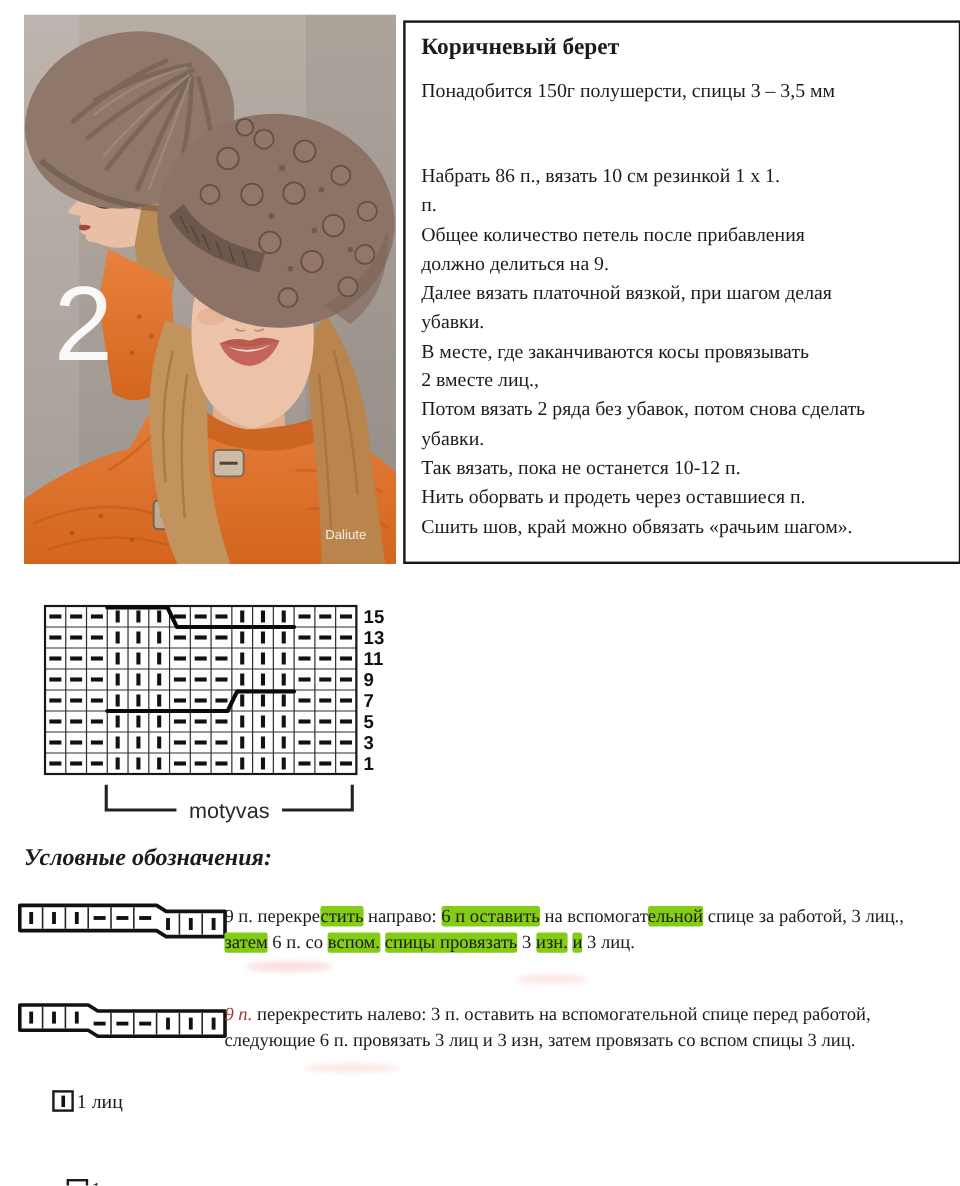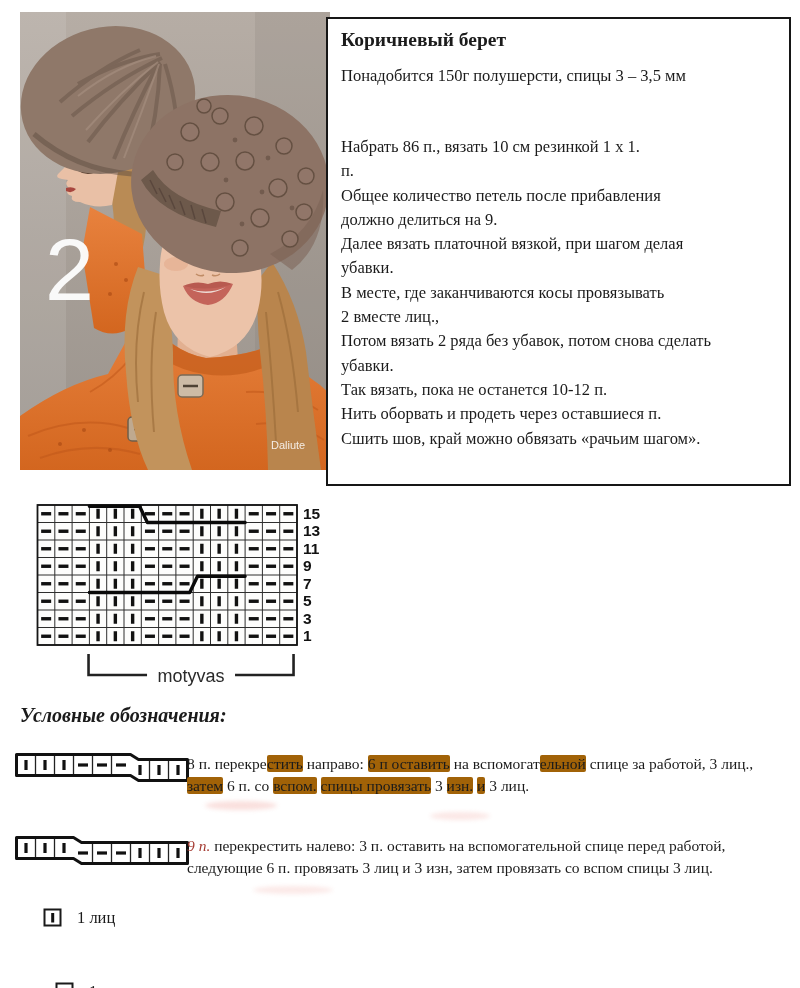--- a/index.html
+++ b/index.html
@@ -5,40 +5,40 @@
   html,body{margin:0;padding:0;}
   body{
     width:800px;height:988px;position:relative;overflow:hidden;
     background:#ffffff;color:#1b1b1b;
     font-family:"Liberation Serif", serif;
   }
   .photo{position:absolute;left:20px;top:12px;width:310px;height:458px;}
   .photo svg{display:block;width:310px;height:458px;}
 
   .textbox{
-    position:absolute;left:326px;top:17px;width:436px;height:436px;
-    border:2px solid #161616;padding:9px 12px 20px 13px;background:#fff;
+    position:absolute;left:336px;top:17px;width:436px;height:436px;
+    border:2px solid #161616;padding:9px 12px 4px 13px;background:#fff;
   }
   .tb-title{font-size:19.5px;font-weight:bold;margin:1px 0 15px 0;}
   .tb-materials{font-size:16.5px;margin:0 0 49px 0;}
   .instr-line{font-size:16.5px;line-height:24.3px;}
 
   .chart-wrap{position:absolute;left:36px;top:498px;width:310px;height:200px;}
 
   .legend-heading{position:absolute;left:20px;top:704px;font-size:20px;font-weight:bold;font-style:italic;}
 
   .cable-sym-1{position:absolute;left:14px;top:751px;}
   .cable-sym-2{position:absolute;left:14px;top:834px;}
   .cable-desc{position:absolute;width:606px;font-size:15.5px;line-height:21.8px;}
   .cable-desc-1{left:187px;top:753px;}
   .cable-desc-2{left:187px;top:835px;}
-  .cable-desc .hl{background:#a16207;border-radius:2px;}
+  .cable-desc .hl{background:#84cc16;border-radius:2px;}
   .cable-desc .fg{color:#a53b32;font-style:italic;}
 
-  .stitch-key{position:absolute;display:flex;align-items:center;gap:13px;font-size:16.5px;}
+  .stitch-key{position:absolute;display:flex;align-items:center;font-size:16.5px;}
   .stitch-key-1{left:42px;top:907px;}
   .stitch-key-2{left:54px;top:947px;margin-top:34px;}
 
   .smudge{position:absolute;background:#f2b2ac;border-radius:50%;filter:blur(2px);}
   .smudge1{left:205px;top:801px;width:72px;height:9px;opacity:.40;}
   .smudge2{left:430px;top:812px;width:60px;height:8px;opacity:.30;}
   .smudge3{left:253px;top:886px;width:80px;height:8px;opacity:.28;}
 </style>
 </head>
 <body>
@@ -396,21 +396,21 @@
     <rect x="29.4" y="9" width="3.2" height="10" fill="#111"></rect>
     <rect x="48.4" y="9" width="3.2" height="10" fill="#111"></rect>
     <rect x="64" y="12.4" width="10" height="3.2" fill="#111"></rect>
     <rect x="83" y="12.4" width="10" height="3.2" fill="#111"></rect>
     <rect x="102" y="12.4" width="10" height="3.2" fill="#111"></rect>
     <rect x="124.4" y="14" width="3.2" height="10" fill="#111"></rect>
     <rect x="143.4" y="14" width="3.2" height="10" fill="#111"></rect>
     <rect x="162.4" y="14" width="3.2" height="10" fill="#111"></rect>
   </svg>
 <div class="cable-desc cable-desc-1">
-    <div><span>8 п. перекре</span><span class="hl">стить</span><span> направо: </span><span class="hl">6 п оставить</span><span> на вспомогат</span><span class="hl">ельной</span><span> спице за работой, 3 лиц.,</span></div>
+    <div><span>9 п. перекре</span><span class="hl">стить</span><span> направо: </span><span class="hl">6 п оставить</span><span> на вспомогат</span><span class="hl">ельной</span><span> спице за работой, 3 лиц.,</span></div>
     <div><span class="hl">затем</span><span> 6 п. со </span><span class="hl">вспом.</span><span> </span><span class="hl">спицы провязать</span><span> 3 </span><span class="hl">изн.</span><span> </span><span class="hl">и</span><span> 3 лиц.</span></div>
   </div>
 
 <svg class="cable-sym-2" width="178" height="33" viewBox="0 0 178 33">
     <path d="M2.5 3.5 H59.5 L67.5 8.5 H173.5 V29.5 H67.5 L59.5 24.5 H2.5 Z" fill="#ffffff" stroke="#111" stroke-width="3" stroke-linejoin="round"></path>
     <line x1="21.5" y1="5" x2="21.5" y2="23" stroke="#222" stroke-width="1.3"></line>
     <line x1="40.5" y1="5" x2="40.5" y2="23" stroke="#222" stroke-width="1.3"></line>
     <line x1="78.5" y1="10" x2="78.5" y2="28" stroke="#222" stroke-width="1.3"></line>
     <line x1="97.5" y1="10" x2="97.5" y2="28" stroke="#222" stroke-width="1.3"></line>
     <line x1="116.5" y1="10" x2="116.5" y2="28" stroke="#222" stroke-width="1.3"></line>

